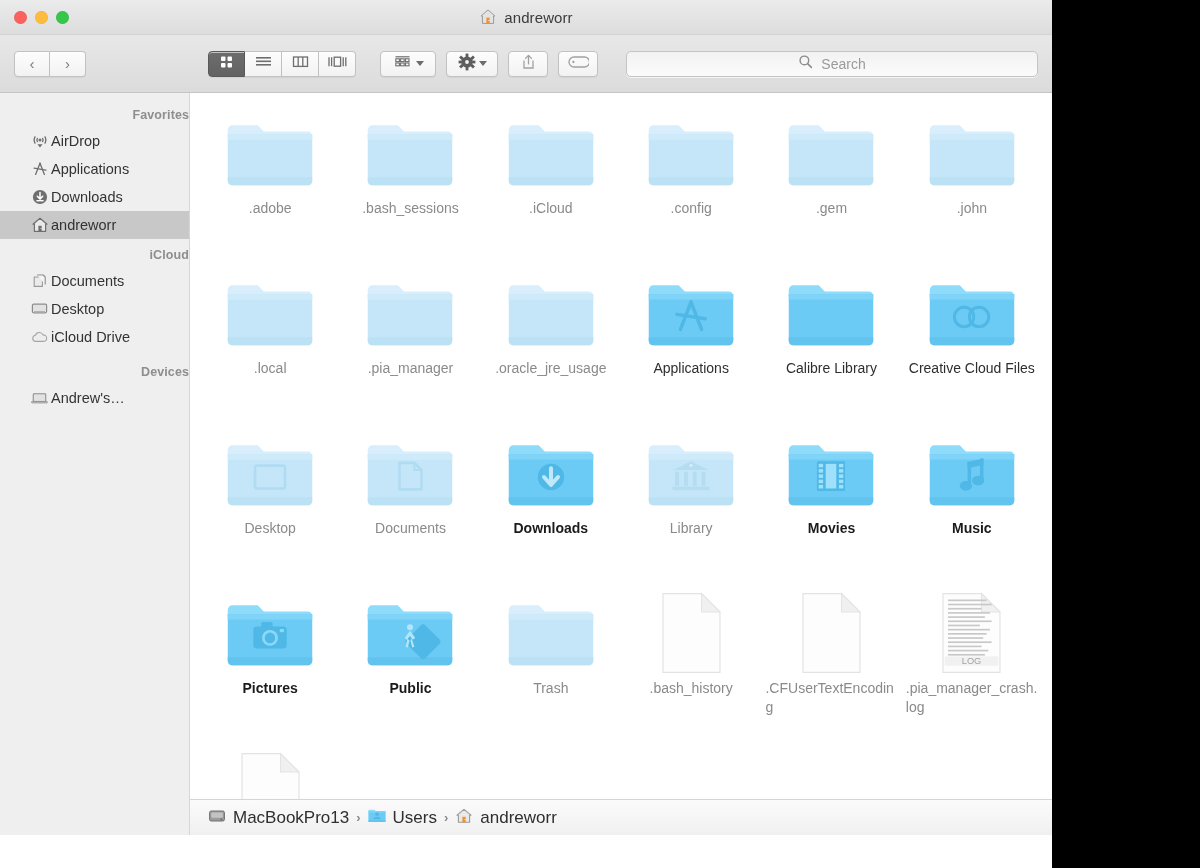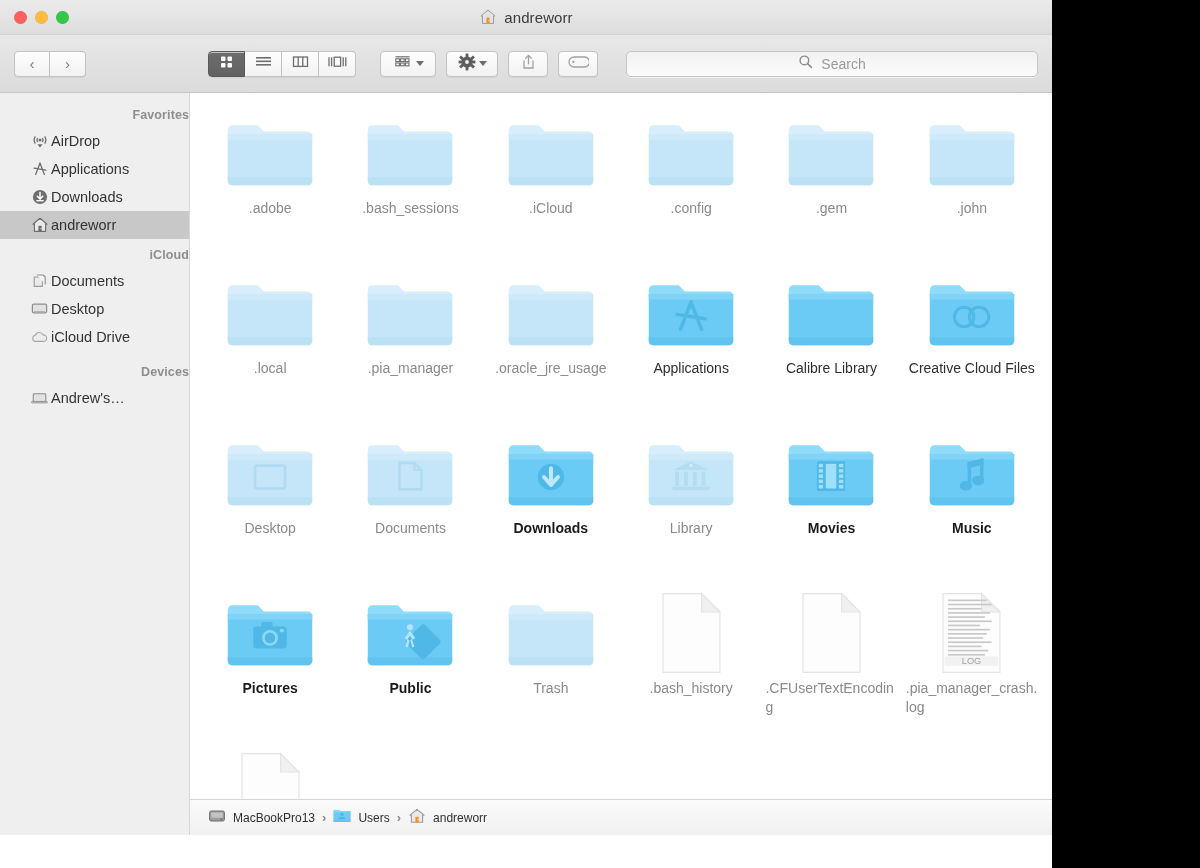--- a/index.html
+++ b/index.html
@@ -208,21 +208,21 @@
     height: 36px;
     background: linear-gradient(to bottom, #fbfbfb, #f1f0f0);
     border-top: 1px solid #d6d5d5;
     display: flex;
     align-items: center;
     padding-left: 18px;
     gap: 7px;
     box-sizing: border-box;
   }
   .path-seg { display: flex; align-items: center; gap: 7px; cursor: default; }
-  .path-text { font-size: 12px; color: #2f2f2f; }
+  .path-text { font-size: 17px; color: #2f2f2f; }
   .path-sep { color: #8a8a8a; font-size: 13px; font-weight: bold; }
 </style>
 </head>
 <body>
 
 <div class="window">
 
   <div class="titlebar">
     <div class="traffic">
       <span class="light close"></span>

